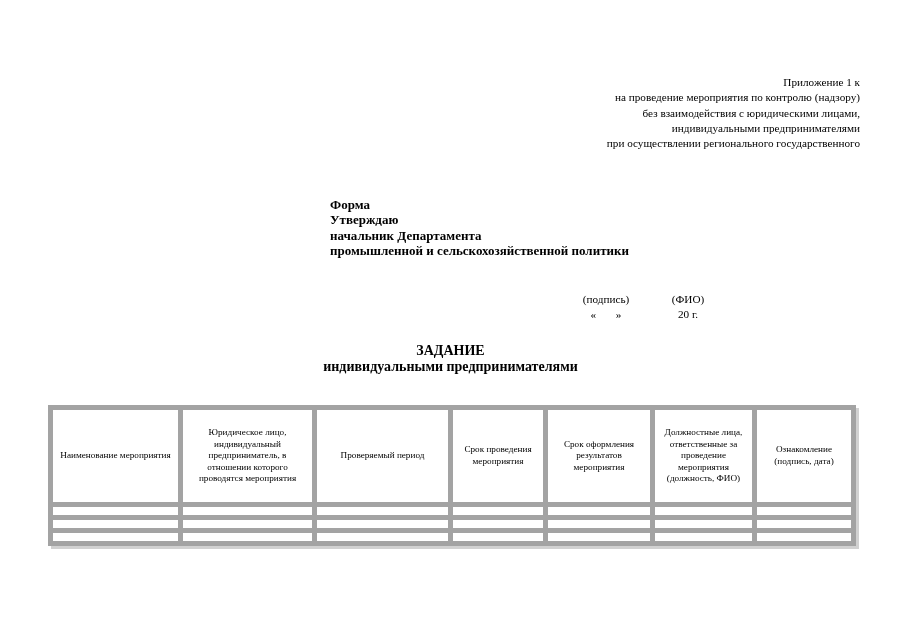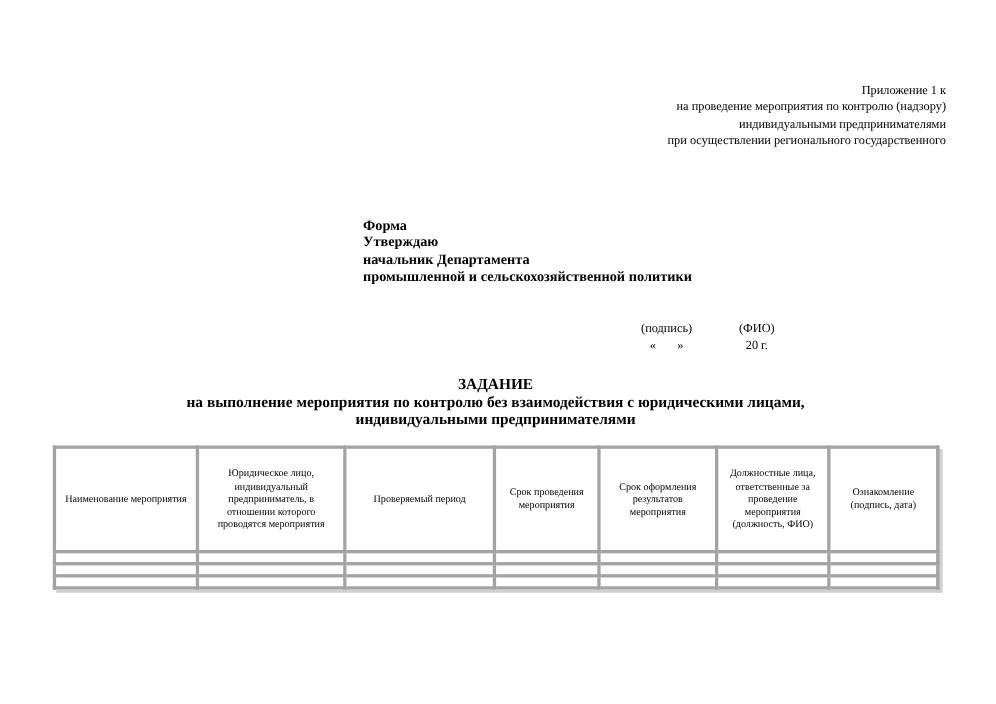--- a/index.html
+++ b/index.html
@@ -91,21 +91,21 @@
     width: 803px;
   }
   table.form-table {
     border-collapse: collapse;
     width: 803px;
     table-layout: fixed;
     box-shadow: 3px 3px 0 0 rgba(0,0,0,0.18);
   }
   table.form-table th,
   table.form-table td {
-    border: 3px solid #a3a3a3;
+    border: 5px solid #a3a3a3;
     padding: 0;
     vertical-align: middle;
     margin-left: 28px;
   }
   table.form-table th {
     height: 88px;
     font-size: 9.2px;
     font-weight: normal;
     line-height: 11.6px;
     text-align: center;
@@ -125,20 +125,21 @@
   col.c7 { width: 99px; }
 </style>
 </head>
 <body>
 
 <div class="page">
 
   <div class="appendix-block">
     <div>Приложение 1 к</div>
     <div>на проведение мероприятия по контролю (надзору)</div>
+    <div>без взаимодействия с юридическими лицами,</div>
     <div>индивидуальными предпринимателями</div>
     <div>при осуществлении регионального государственного</div>
   </div>
 
   <div class="approval-block">
     <div>Форма</div>
     <div>Утверждаю</div>
     <div>начальник Департамента</div>
     <div>промышленной и сельскохозяйственной политики</div>
   </div>
@@ -149,21 +150,20 @@
       <span class="sig-cell sig-fio">(ФИО)</span>
     </div>
     <div class="sig-row">
       <span class="sig-cell sig-podpis"><span>«</span>&nbsp;&nbsp;&nbsp;&nbsp;&nbsp;&nbsp;&nbsp;<span>»</span></span>
       <span class="sig-cell sig-fio">20 г.</span>
     </div>
   </div>
 
   <div class="doc-title">
     <div>ЗАДАНИЕ</div>
-    <div>на выполнение мероприятия по контролю без взаимодействия с юридическими лицами,</div>
     <div>индивидуальными предпринимателями</div>
   </div>
 
   <div class="table-wrap">
     <table class="form-table">
       <colgroup>
         <col class="c1">
           <col class="c2">
           <col class="c3">
           <col class="c4">

